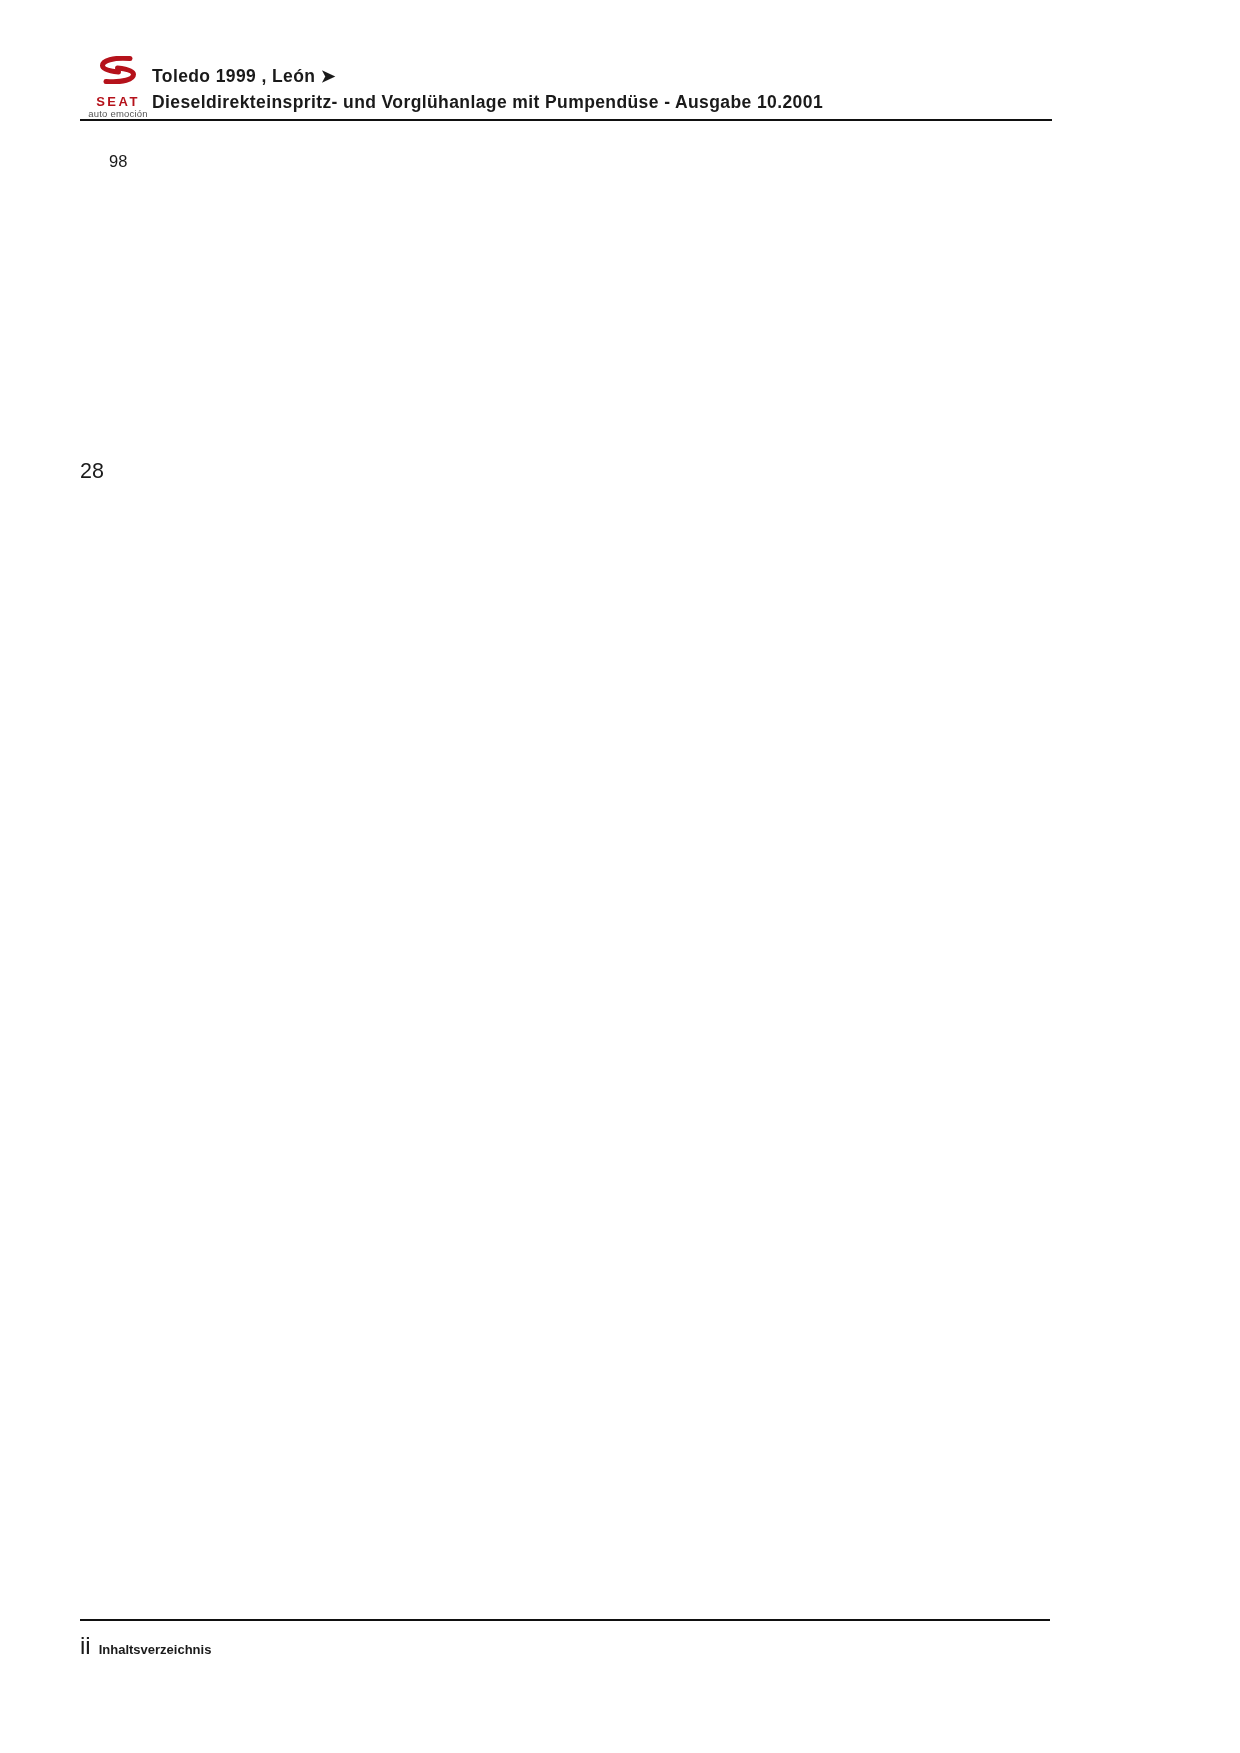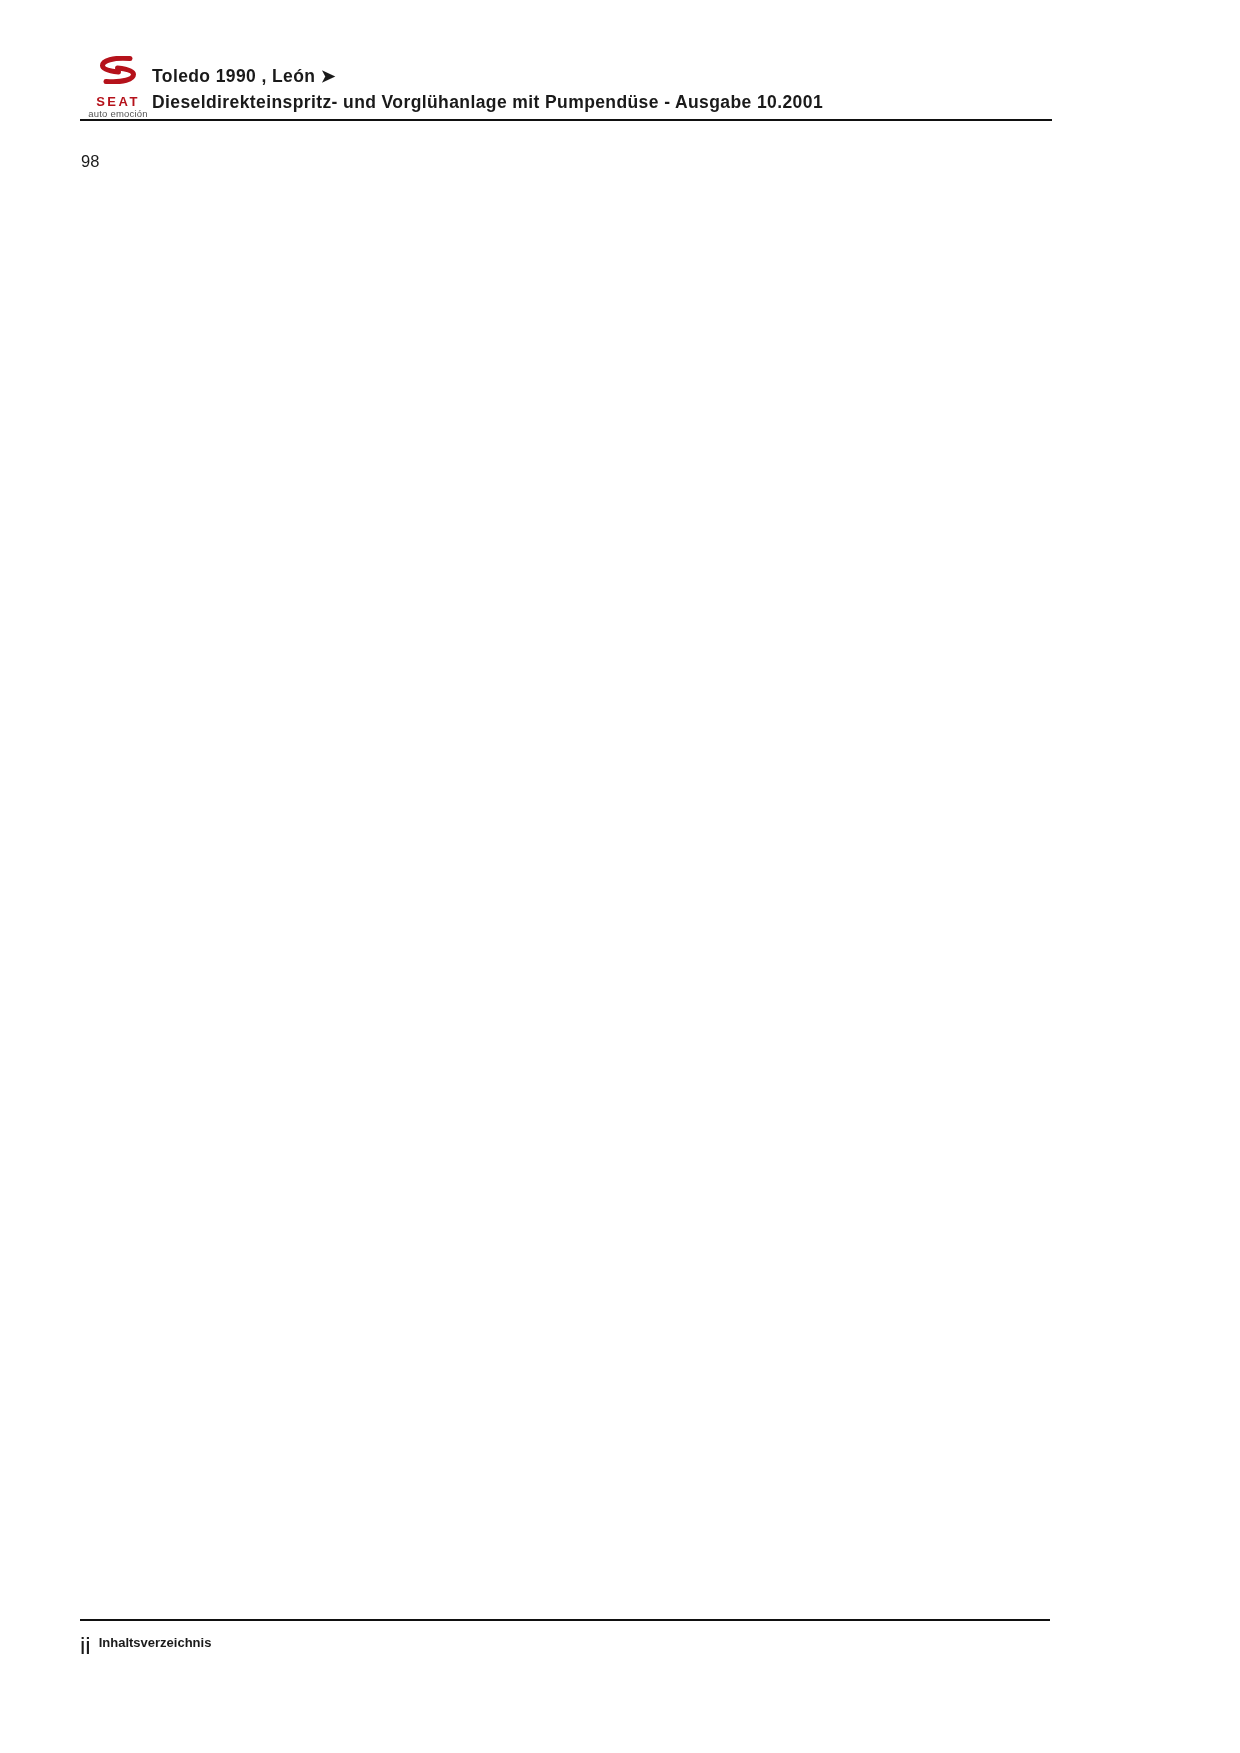--- a/index.html
+++ b/index.html
@@ -97,20 +97,21 @@
     height: 23.5px;
     background-image: radial-gradient(circle, #1b1b1b 1.25px, transparent 1.6px);
     background-size: 9px 3px;
     background-repeat: repeat-x;
     background-position: left 2px bottom 4px;
     margin: 0 1px;
   }
   .toc-row .page {
     flex: none;
     padding-left: 1px;
+    margin-left: 28px;
   }
   .toc-row.section {
     font-weight: bold;
     margin-top: 5px;
   }
   .toc-row.chapter {
     font-size: 21.5px;
     line-height: 30px;
     margin-top: 14px;
     margin-bottom: 5px;
@@ -126,20 +127,21 @@
     left: 80px;
     top: 1619px;
     width: 970px;
     border-top: 2px solid #111111;
   }
   .footer-text {
     position: absolute;
     left: 80px;
     top: 1634px;
     display: flex;
+    align-items: flex-end;
     gap: 8px;
   }
   .footer-page {
     font-size: 24px;
     line-height: 24px;
   }
   .footer-label {
     font-size: 13px;
     line-height: 17px;
     font-weight: bold;
@@ -153,21 +155,21 @@
   <div class="header-logo">
     <svg class="logo-mark" width="44" height="28" viewBox="0 0 44 28" aria-hidden="true">
       <path d="M34 2.5 C17 1 6.5 5 6.5 9.5 c0 3.8 6.5 5.5 16 6.5" fill="none" stroke="#b5121b" stroke-width="5" stroke-linecap="round"></path>
       <path d="M10 25.5 C27 27 37.5 23 37.5 18.5 c0 -3.8 -6.5 -5.5 -16 -6.5" fill="none" stroke="#b5121b" stroke-width="5" stroke-linecap="round"></path>
     </svg>
     <span class="logo-brand">SEAT</span>
     <span class="logo-tagline">auto emoción</span>
   </div>
 
   <div class="header-titles">
-    <div class="title-line1">Toledo 1990 , León ➤</div>
+    <div class="title-line1">Toledo 1999 , León ➤</div>
     <div class="title-line2">Dieseldirekteinspritz- und Vorglühanlage mit Pumpendüse - Ausgabe 10.2001</div>
   </div>
 
   <div class="header-rule"></div>
 
   <div class="toc">
       <div class="toc-row section">
     <span class="num">3</span>
     <span class="title">Motorsteuergerät: ersetzen, codieren und anpassen</span>
     <span class="dots"></span>

